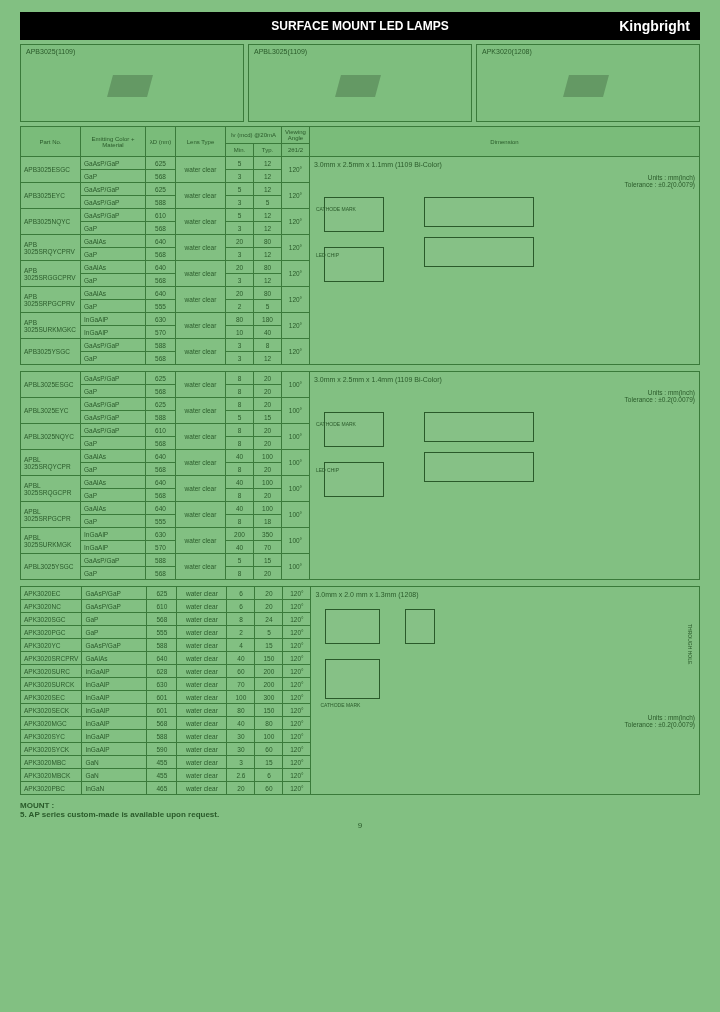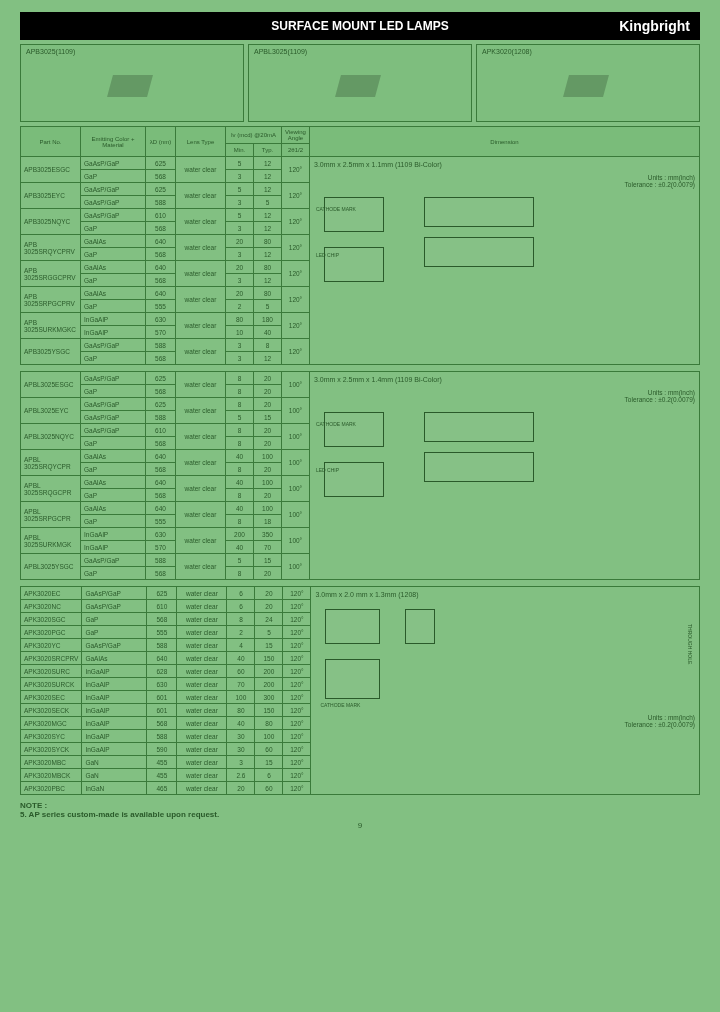--- a/index.html
+++ b/index.html
@@ -574,16 +574,16 @@
       <td class="col-wl">465</td>
         <td class="col-lens">water clear</td>
       <td class="col-iv">20</td>
         <td class="col-iv">60</td>
       <td class="col-ang">120°</td>
       </tr>
     </tbody>
 </table>
 
 <div class="note">
-  <span class="note-bold">NOTE :</span><br>
+  <span class="note-bold">MOUNT :</span><br>
   <span class="note-bold">5. AP series custom-made is available upon request.</span>
 </div>
 <div class="page-num">9</div>
 
 </body></html>

